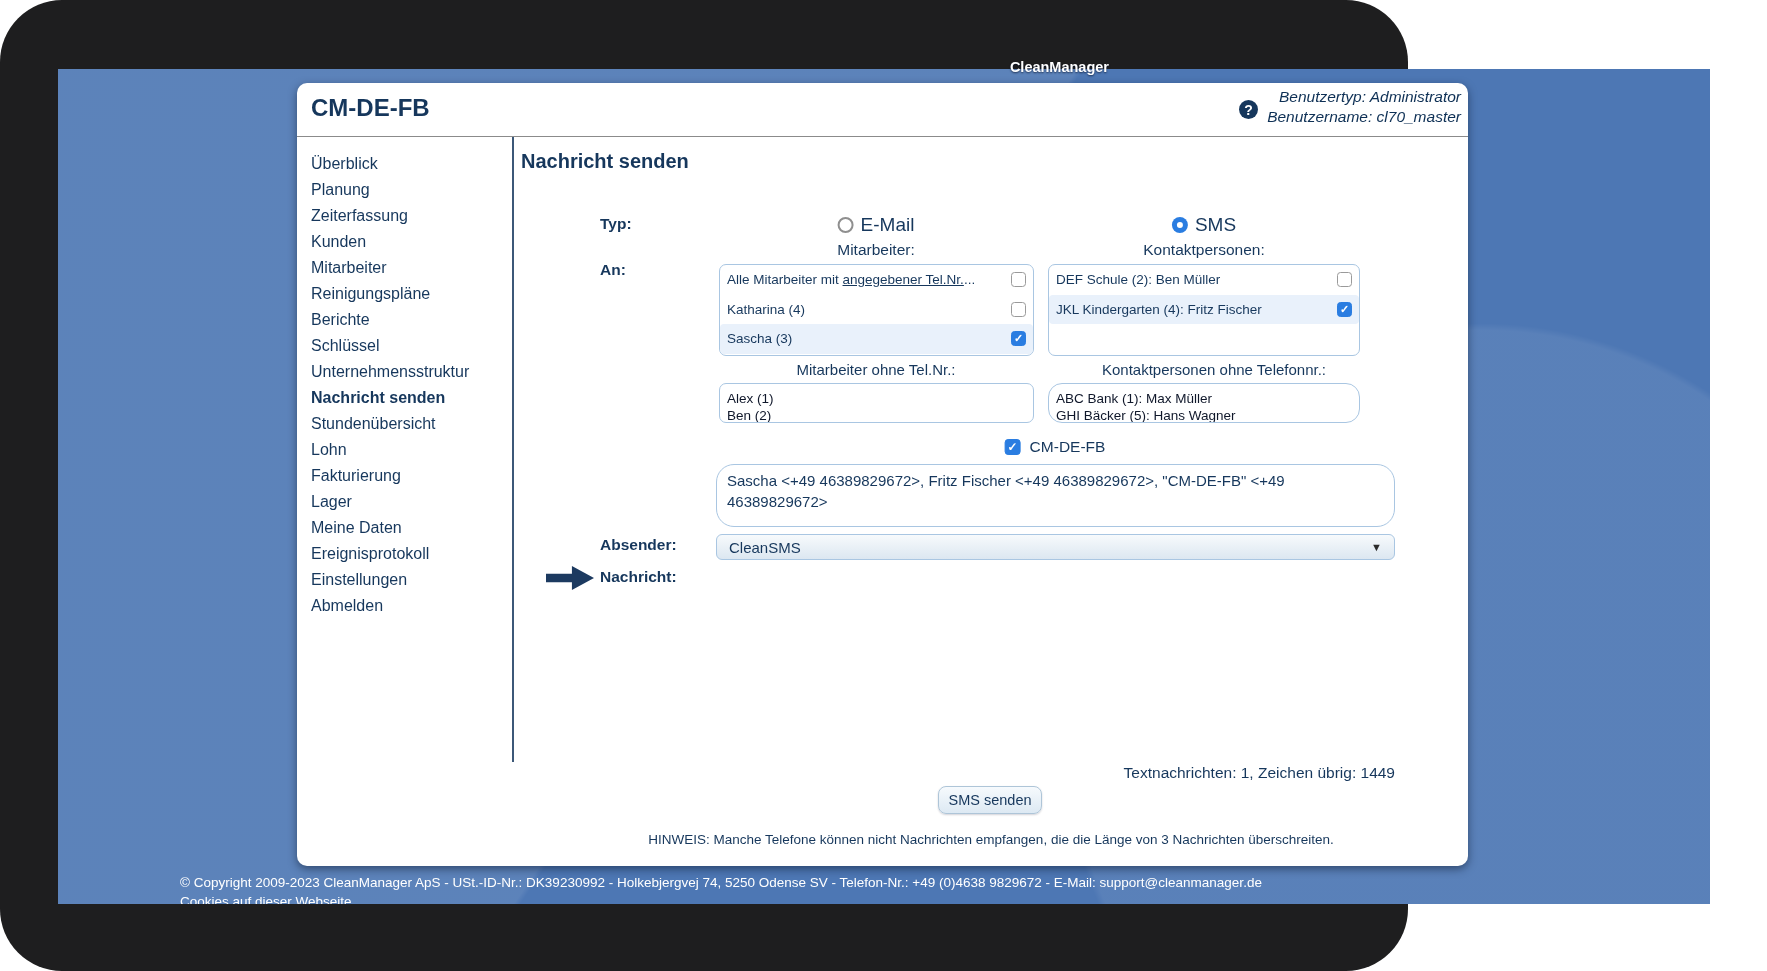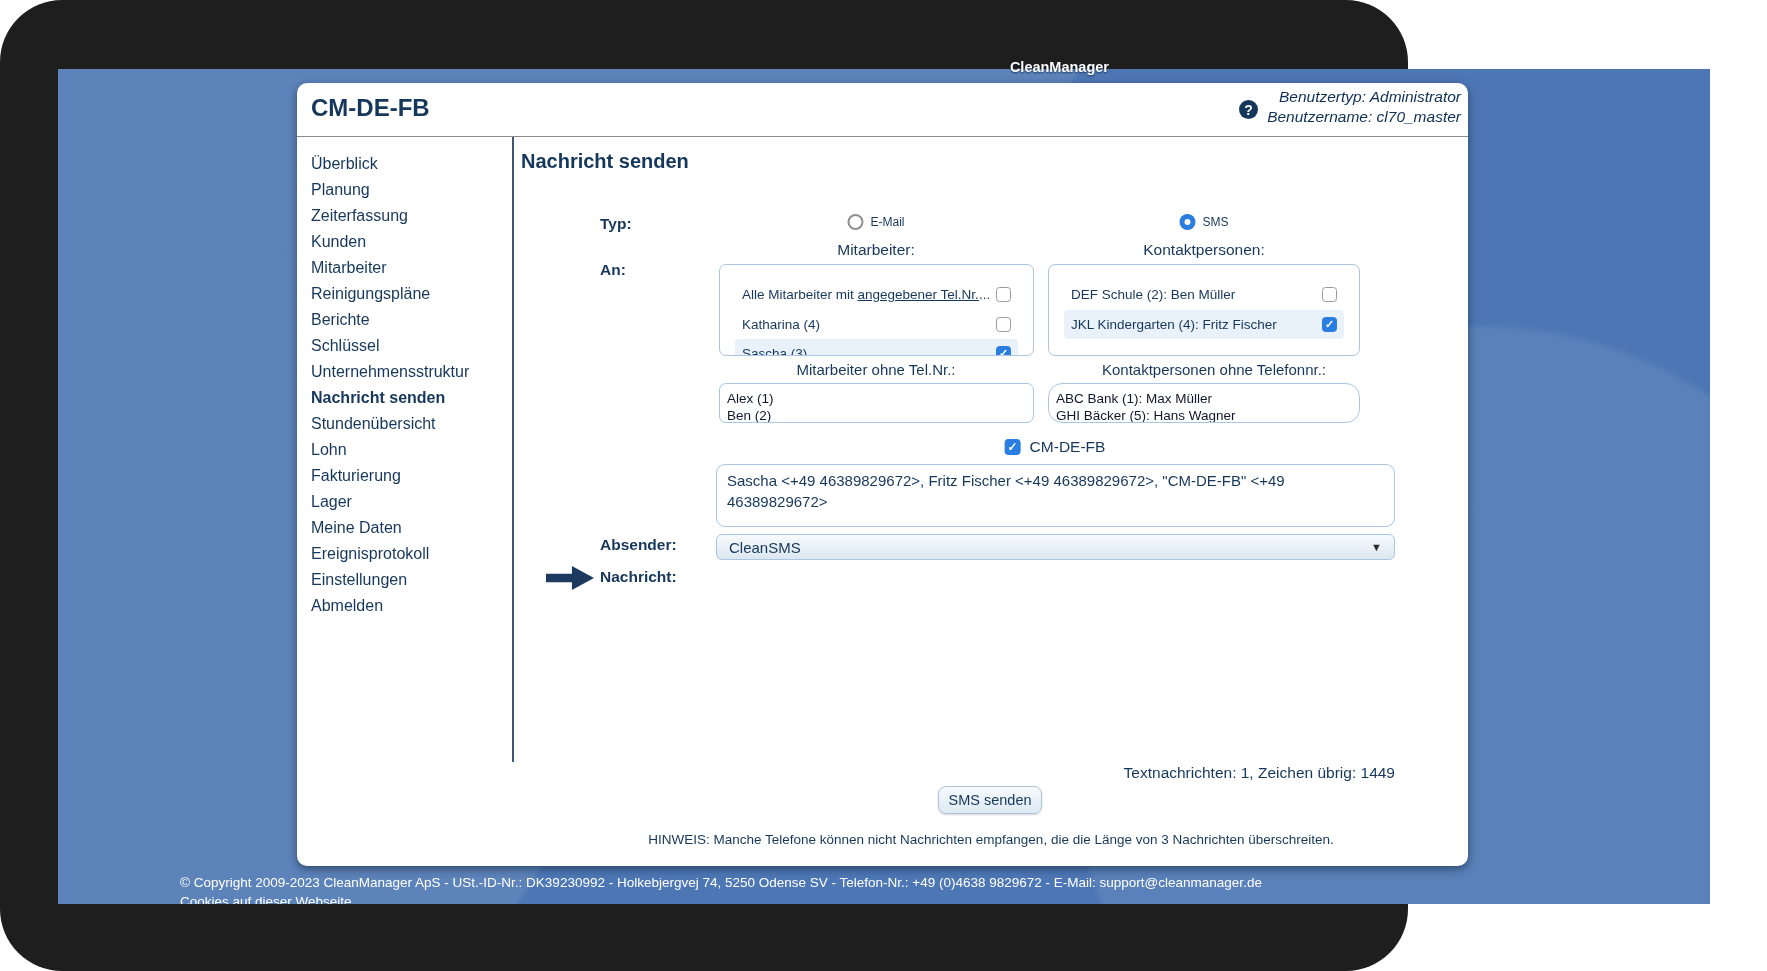--- a/index.html
+++ b/index.html
@@ -44,27 +44,27 @@
   #lbl-nachricht { left:86px; top:431px; }
 
   .radio-item { position:absolute; top:77px; display:flex; align-items:center; gap:7px;
                 transform:translateX(-50%); cursor:pointer; }
   #radio-email { left:362px; }
   #radio-sms { left:690px; }
   .radio { width:16px; height:16px; border-radius:50%; border:2px solid #8f8f8f; background:#fff; position:relative; }
   .radio.checked { border:none; background:#2a7de1; }
   .radio.checked::after { content:""; position:absolute; left:5px; top:5px; width:6px; height:6px;
                           border-radius:50%; background:#fff; }
-  .radio-item span.rlabel { font-size:12px; color:#16375c; }
+  .radio-item span.rlabel { font-size:19px; color:#16375c; }
 
   .col-header { position:absolute; top:104px; font-size:15.5px; color:#16375c; transform:translateX(-50%); white-space:nowrap; }
   #hdr-mit { left:362px; } #hdr-kon { left:690px; }
 
   .cb-list { position:absolute; top:127px; height:92px; border:1.5px solid #a9c6e2; border-radius:7px;
-             background:#fff; overflow:hidden; padding:15px; }
+             background:#fff; overflow:hidden; padding:0; }
   #list-mit { left:205px; width:315px; }
   #list-kon { left:534px; width:312px; }
   .cb-row { height:29.5px; display:flex; align-items:center; padding:0 7px; border-radius:4px; cursor:pointer; }
   .cb-row.hl { background:#e9f1fb; }
   .cb-label { flex:1; font-size:13.5px; color:#16375c; white-space:nowrap; overflow:hidden; }
   .cb-label .u { text-decoration:underline; }
   .checkbox { width:15px; height:15px; min-width:15px; border:1.5px solid #9a9a9a; border-radius:3.5px;
               background:#fff; display:flex; align-items:center; justify-content:center;
               font-size:11px; color:#fff; cursor:pointer; }
   .checkbox.checked { background:#2a7de1; border-color:#2a7de1; font-weight:bold; }
@@ -76,21 +76,21 @@
                 background:#fff; font-size:13.5px; color:#0f172a; line-height:17px; padding:6px 7px; overflow:hidden; }
   #plain-mit { left:205px; width:315px; }
   #plain-kon { left:534px; width:312px;border-radius:14px; }
 
   .company-row { position:absolute; top:301px; left:541px; transform:translateX(-50%);
                  display:flex; align-items:center; gap:9px; }
   .company-row .checkbox { width:16px; height:16px; min-width:16px; font-size:12px; }
   .company-row .clabel { font-size:15.5px; color:#16375c; }
 
   .recipients { position:absolute; left:202px; top:327px; width:679px; height:63px; border:1.5px solid #a9c6e2;
-                border-radius:9px; background:#fff; padding:6px 10px; font-size:15px; line-height:20.5px;
+                border-radius:18px; background:#fff; padding:6px 10px; font-size:15px; line-height:20.5px;
                 color:#16375c; overflow:hidden; }
 
   .select { position:absolute; left:202px; top:397px; width:679px; height:26px; border:1.5px solid #a9c6e2;
             border-radius:6px; background:linear-gradient(#f7fafc,#dce7f1); display:flex; align-items:center;
             padding:0 12px; font-size:15px; color:#16375c; cursor:pointer; }
   .select .arrow { margin-left:auto; font-size:11px; color:#2b2b2b; }
 
   .message { position:absolute; left:202px; top:428px; width:679px; height:181px; border:3px solid #1c3a60;
              border-radius:8px; background:#fff; padding:5px 9px; font-size:15px; line-height:20.5px;
              color:#16375c; resize:none; font-family:"Liberation Sans", sans-serif; outline:none; }

